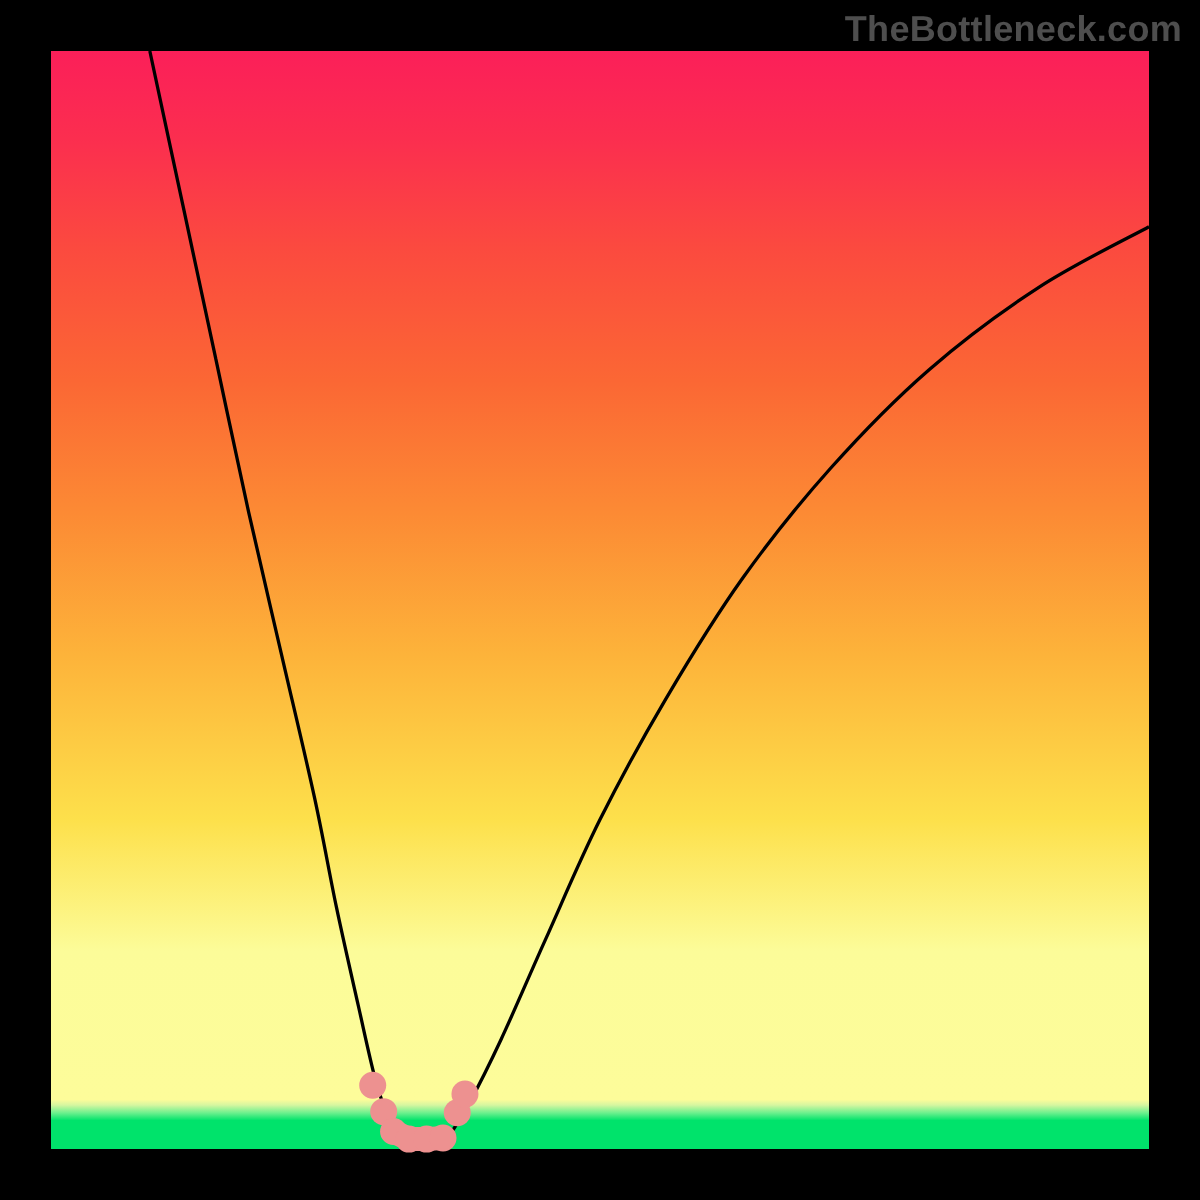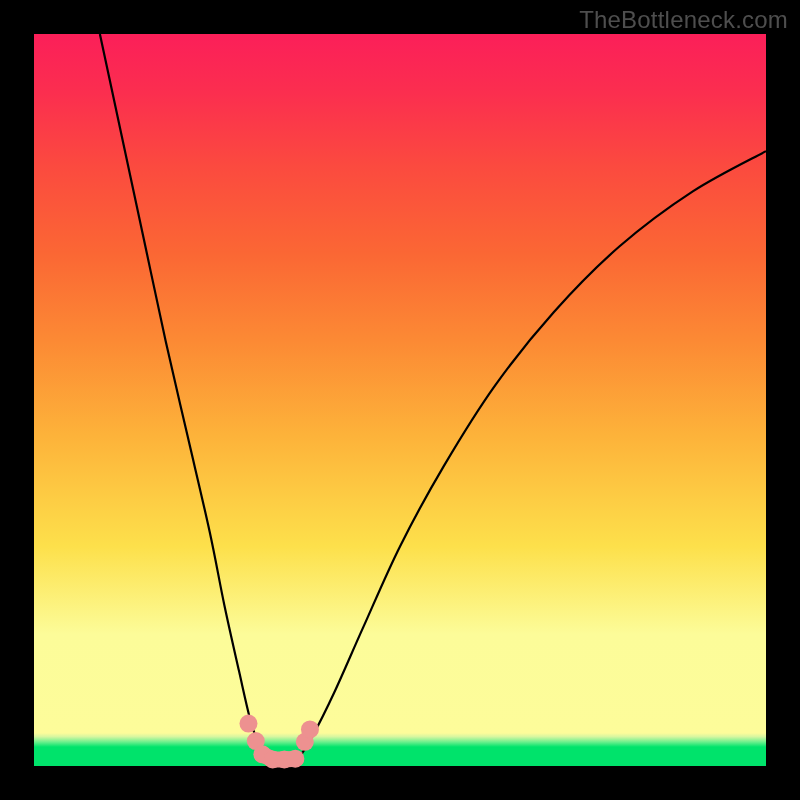--- a/index.html
+++ b/index.html
@@ -44,20 +44,21 @@
       );
   }
   .watermark {
     position: absolute;
     top: 6px;
     right: 12px;
     color: #4e4e4e;
     font-size: 24px;
     letter-spacing: 0.2px;
     user-select: none;
+    font-weight: bold;
   }
   svg.curves {
     position: absolute;
     left: 0;
     top: 0;
     width: 732px;
     height: 732px;
     overflow: visible;
   }
   .curve {

